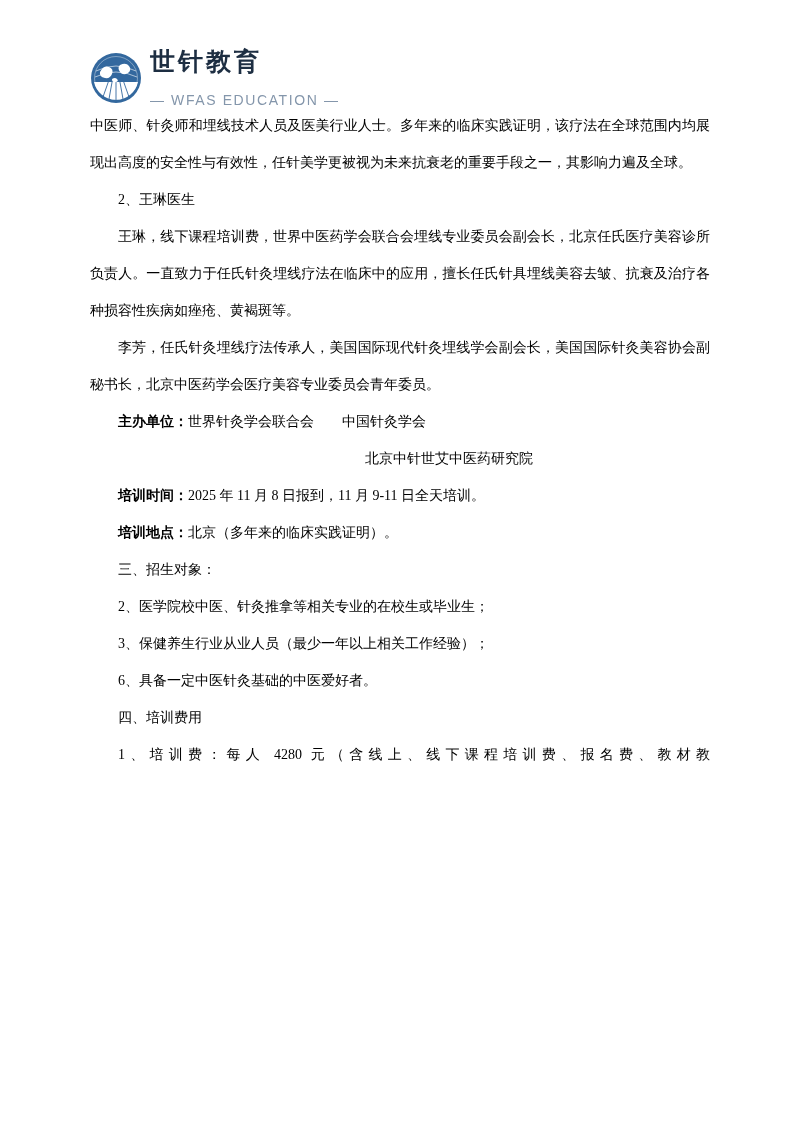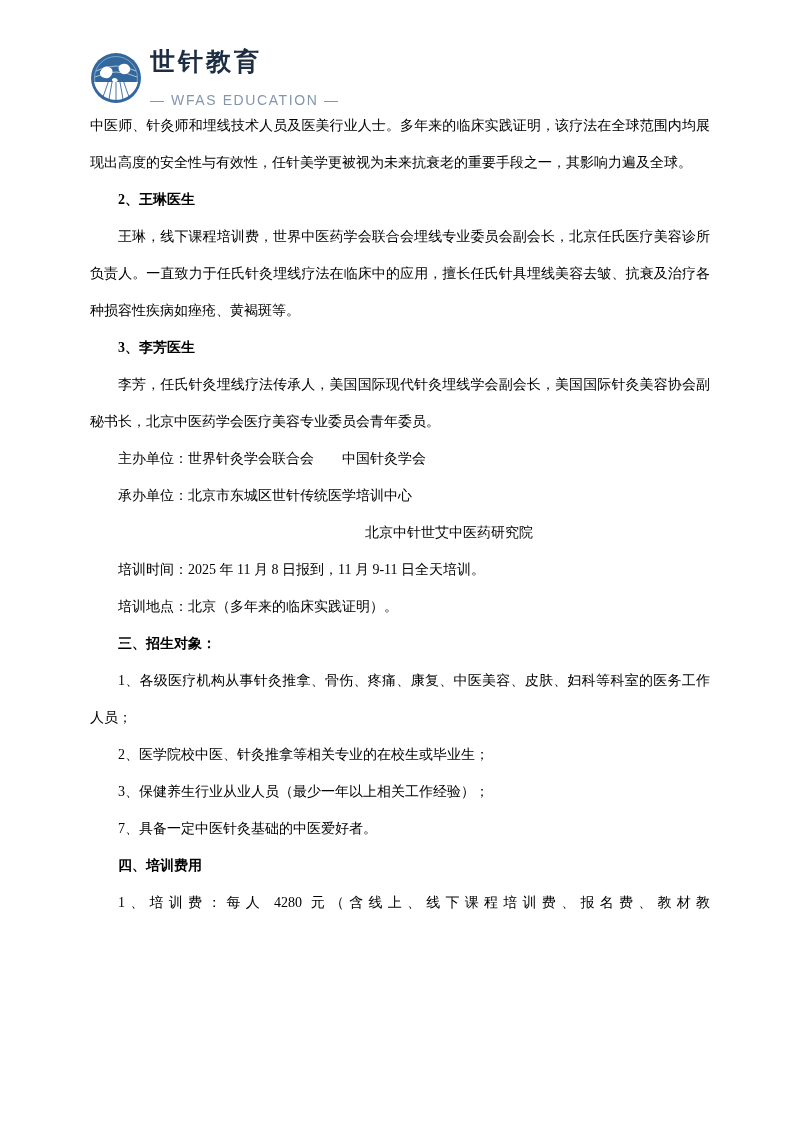--- a/index.html
+++ b/index.html
@@ -60,24 +60,24 @@
     font-size: 14px;
     line-height: 37px;
   }
   .justify {
     text-align: justify;
   }
   .indent {
     text-indent: 2em;
   }
   .heading {
-    font-weight: bold;
+    font-weight: normal;
   }
   .label {
-    font-weight: normal;
+    font-weight: bold;
     margin-top: 13px;
   }
   .hang {
     padding-left: 7em; 
     text-align: center;
   }
   .fill-line {
     text-align: justify;
     text-align-last: justify;
   }
@@ -114,39 +114,36 @@
   </header>
 
   <main>
 
     <p class="justify">中医师、针灸师和埋线技术人员及医美行业人士。多年来的临床实践证明，该疗法在全球范围内均展现出高度的安全性与有效性，任针美学更被视为未来抗衰老的重要手段之一，其影响力遍及全球。</p>
 
     <p class="heading indent">2、王琳医生</p>
 
     <p class="justify indent">王琳，线下课程培训费，世界中医药学会联合会埋线专业委员会副会长，北京任氏医疗美容诊所负责人。一直致力于任氏针灸埋线疗法在临床中的应用，擅长任氏针具埋线美容去皱、抗衰及治疗各种损容性疾病如痤疮、黄褐斑等。</p>
 
-    <p class="heading indent">3、李芳医生</p>
 
     <p class="justify indent">李芳，任氏针灸埋线疗法传承人，美国国际现代针灸埋线学会副会长，美国国际针灸美容协会副秘书长，北京中医药学会医疗美容专业委员会青年委员。</p>
 
     <p class="indent"><span class="label">主办单位：</span><span>世界针灸学会联合会　　中国针灸学会</span></p>
 
-    <p class="indent"><span class="label">承办单位：</span><span>北京市东城区世针传统医学培训中心</span></p>
 
     <p class="hang">北京中针世艾中医药研究院</p>
 
     <p class="indent"><span class="label">培训时间：</span><span>2025 年 11 月 8 日报到，11 月 9-11 日全天培训。</span></p>
 
     <p class="indent"><span class="label">培训地点：</span><span>北京（多年来的临床实践证明）。</span></p>
 
     <p class="heading indent">三、招生对象：</p>
 
-    <p class="justify indent">1、各级医疗机构从事针灸推拿、骨伤、疼痛、康复、中医美容、皮肤、妇科等科室的医务工作人员；</p>
     <p class="justify indent">2、医学院校中医、针灸推拿等相关专业的在校生或毕业生；</p>
     <p class="justify indent">3、保健养生行业从业人员（最少一年以上相关工作经验）；</p>
-    <p class="justify indent">7、具备一定中医针灸基础的中医爱好者。</p>
+    <p class="justify indent">6、具备一定中医针灸基础的中医爱好者。</p>
 
     <p class="heading indent">四、培训费用</p>
 
     <p class="indent fill-line">1、培训费：每人 4280 元（含线上、线下课程培训费、报名费、教材教</p>
 
   </main>
 </div>
 
 </body></html>

